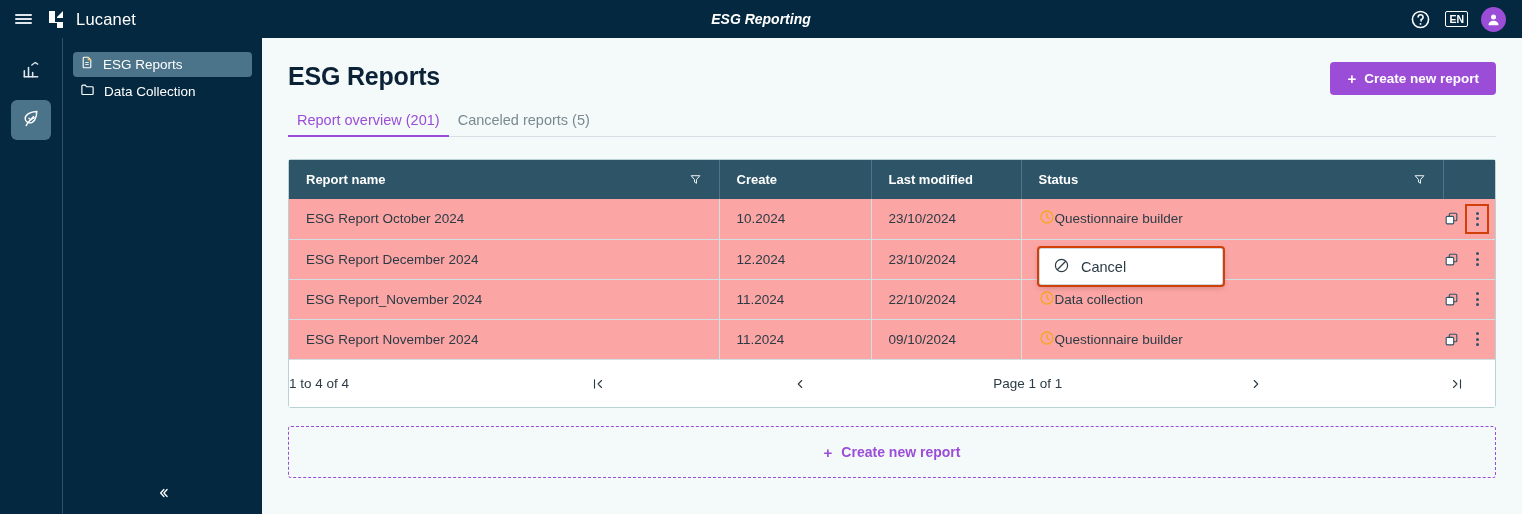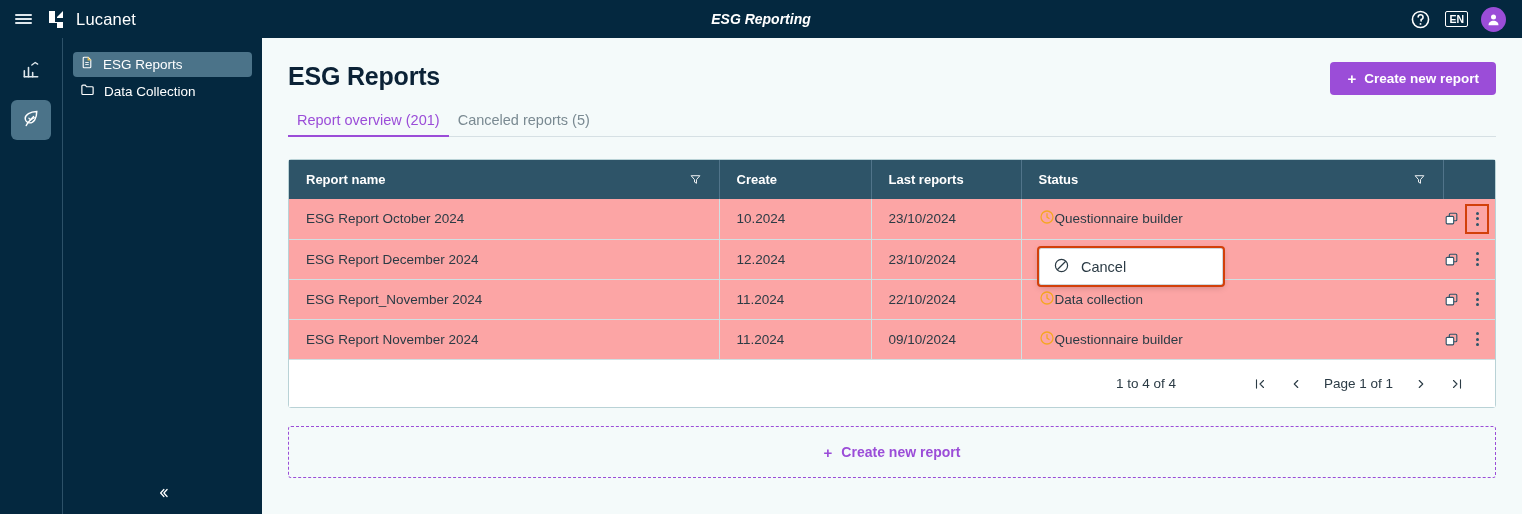--- a/index.html
+++ b/index.html
@@ -116,21 +116,21 @@
   .kebab i { width: 3px; height: 3px; border-radius: 50%; background: #2e5468; display: block; }
   .kebab.highlight { outline: 2.5px solid #d2400a; outline-offset: 2px; }
 
   .col-name { width: 430px; }
   .col-period { width: 152px; }
   .col-modified { width: 150px; }
   .col-actions-h { width: 52px; }
 
   
   .pagination {
-    height: 48px; display: flex; align-items: center; justify-content: flex-end;
+    height: 48px; display: flex; align-items: center; justify-content: space-between;
     gap: 8px; padding-right: 24px; background: #fff; border-top: 1px solid #cfe0e3;
     font-size: 13.5px; color: #2b3b45;
   }
   .range { margin-right: 62px; }
   .pg-btn {
     width: 28px; height: 28px; display: flex; align-items: center; justify-content: center;
     cursor: pointer; color: #2b3b45; font-size: 14px; background: none; border: none; font-family: inherit;
   }
   .pageinfo { padding: 0 6px; white-space: nowrap; }
 
@@ -282,21 +282,21 @@
                   </span>
                 </div>
               </th>
               <th>
                 <div class="th-inner">
                     <span>Create</span>
                   </div>
               </th>
               <th>
                 <div class="th-inner">
-                    <span>Last reports</span>
+                    <span>Last modified</span>
                   </div>
               </th>
               <th>
                 <div class="th-inner">
                   <span>Status</span>
                   <span class="th-filter">
                     <svg width="13" height="13" viewBox="0 0 24 24" fill="none" stroke="#ffffff" stroke-width="1.7" stroke-linejoin="round">
                       <path d="M4 5h16l-6.2 7.3V19l-3.6-2.2v-4.5z"></path>
                     </svg>
                   </span>

